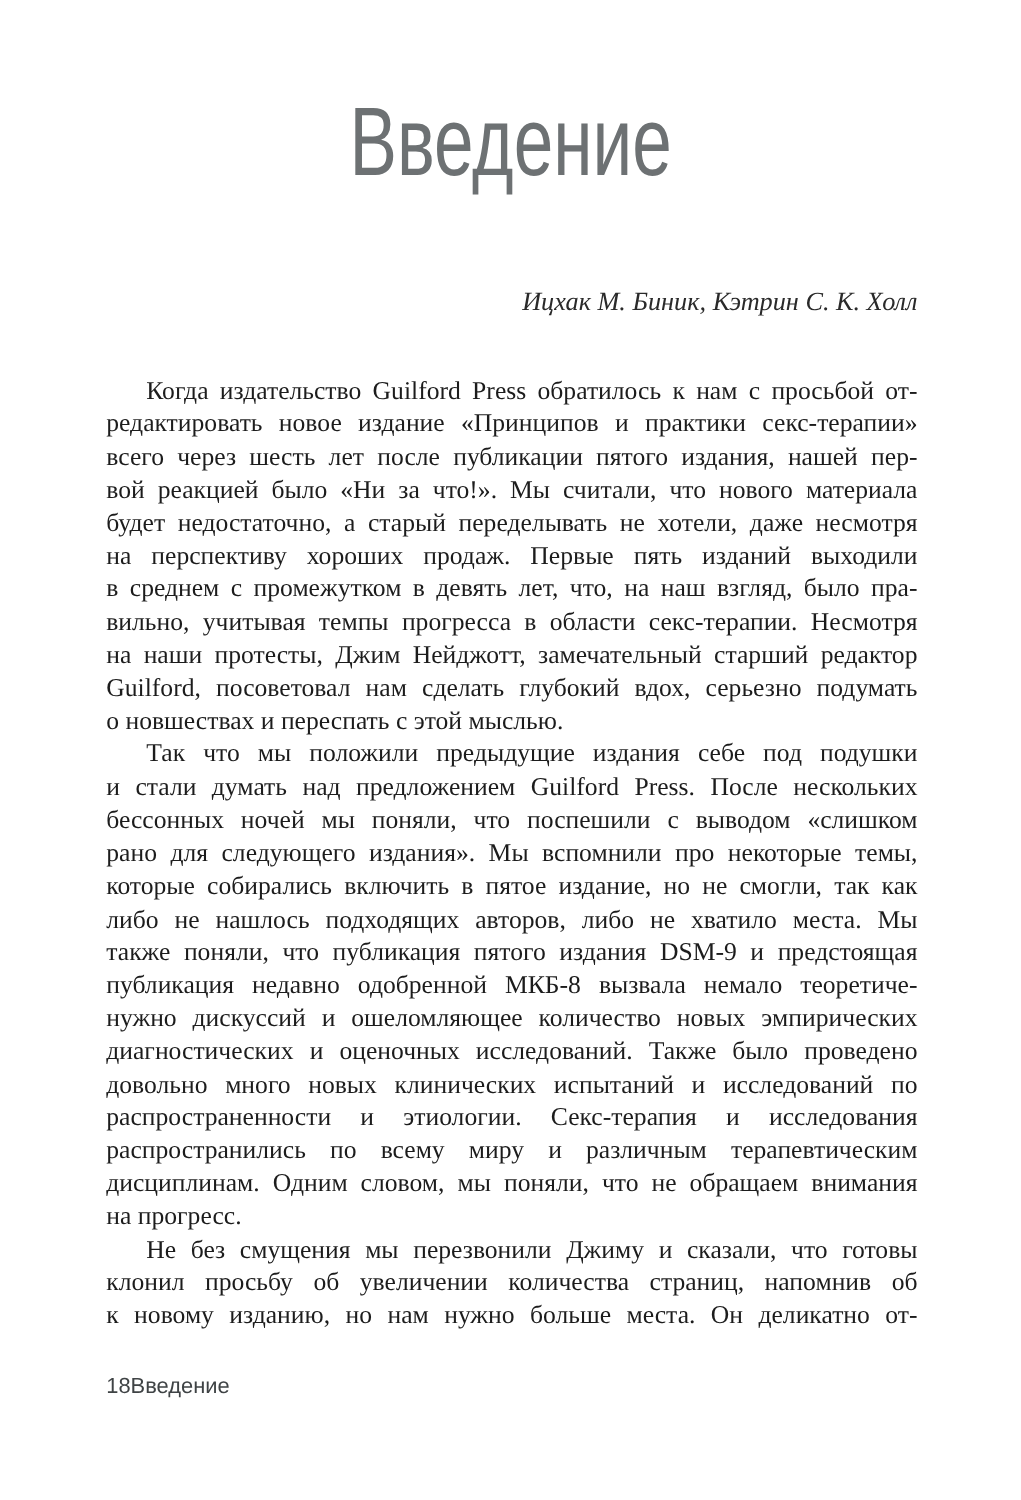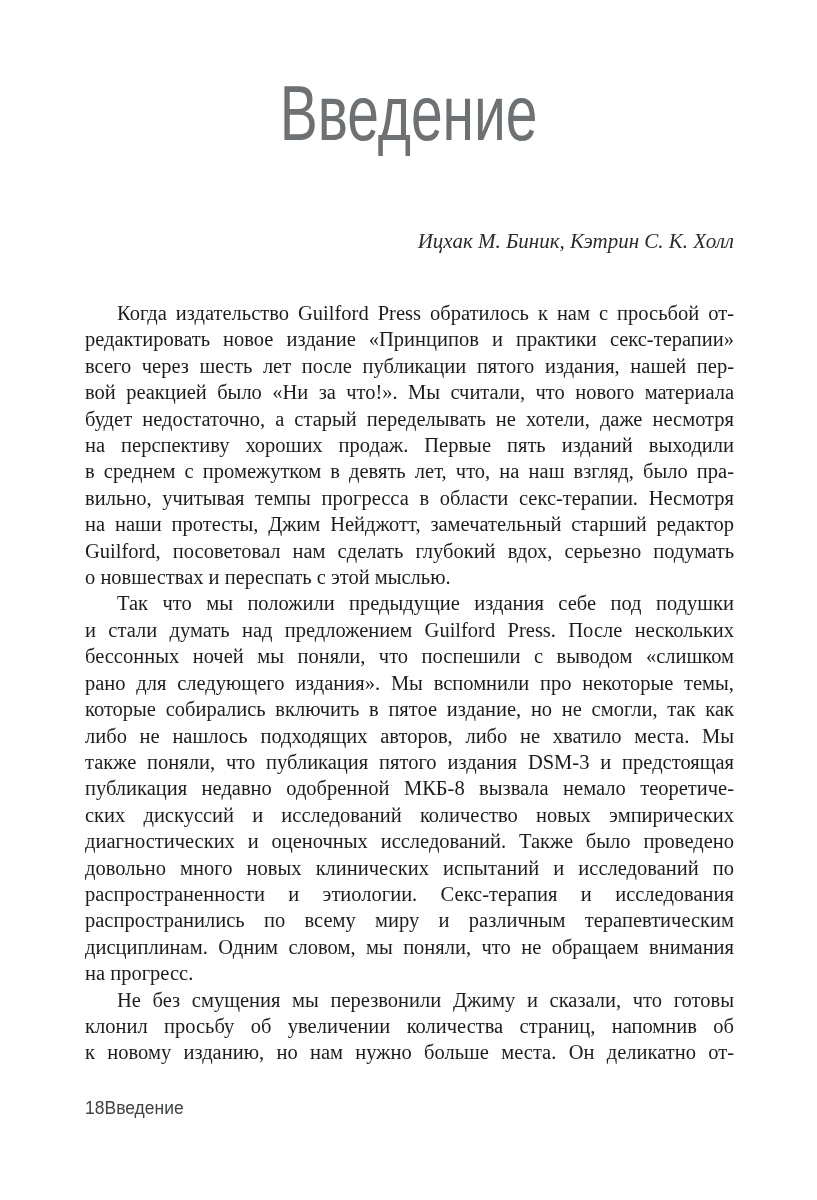--- a/index.html
+++ b/index.html
@@ -103,23 +103,23 @@
         <div class="line">Guilford, посоветовал нам сделать глубокий вдох, серьезно подумать</div>
         <div class="line last">о новшествах и переспать с этой мыслью.</div>
       </div>
       <div class="paragraph">
         <div class="line first">Так что мы положили предыдущие издания себе под подушки</div>
         <div class="line">и стали думать над предложением Guilford Press. После нескольких</div>
         <div class="line">бессонных ночей мы поняли, что поспешили с выводом «слишком</div>
         <div class="line">рано для следующего издания». Мы вспомнили про некоторые темы,</div>
         <div class="line">которые собирались включить в пятое издание, но не смогли, так как</div>
         <div class="line">либо не нашлось подходящих авторов, либо не хватило места. Мы</div>
-        <div class="line">также поняли, что публикация пятого издания DSM-3 и предстоящая</div>
+        <div class="line">также поняли, что публикация пятого издания DSM-9 и предстоящая</div>
         <div class="line">публикация недавно одобренной МКБ-8 вызвала немало теоретиче-</div>
-        <div class="line">ских дискуссий и исследований количество новых эмпирических</div>
+        <div class="line">нужно дискуссий и ошеломляющее количество новых эмпирических</div>
         <div class="line">диагностических и оценочных исследований. Также было проведено</div>
         <div class="line">довольно много новых клинических испытаний и исследований по</div>
         <div class="line">распространенности и этиологии. Секс-терапия и исследования</div>
         <div class="line">распространились по всему миру и различным терапевтическим</div>
         <div class="line">дисциплинам. Одним словом, мы поняли, что не обращаем внимания</div>
         <div class="line last">на прогресс.</div>
       </div>
       <div class="paragraph">
         <div class="line first">Не без смущения мы перезвонили Джиму и сказали, что готовы</div>
         <div class="line">клонил просьбу об увеличении количества страниц, напомнив об</div>

